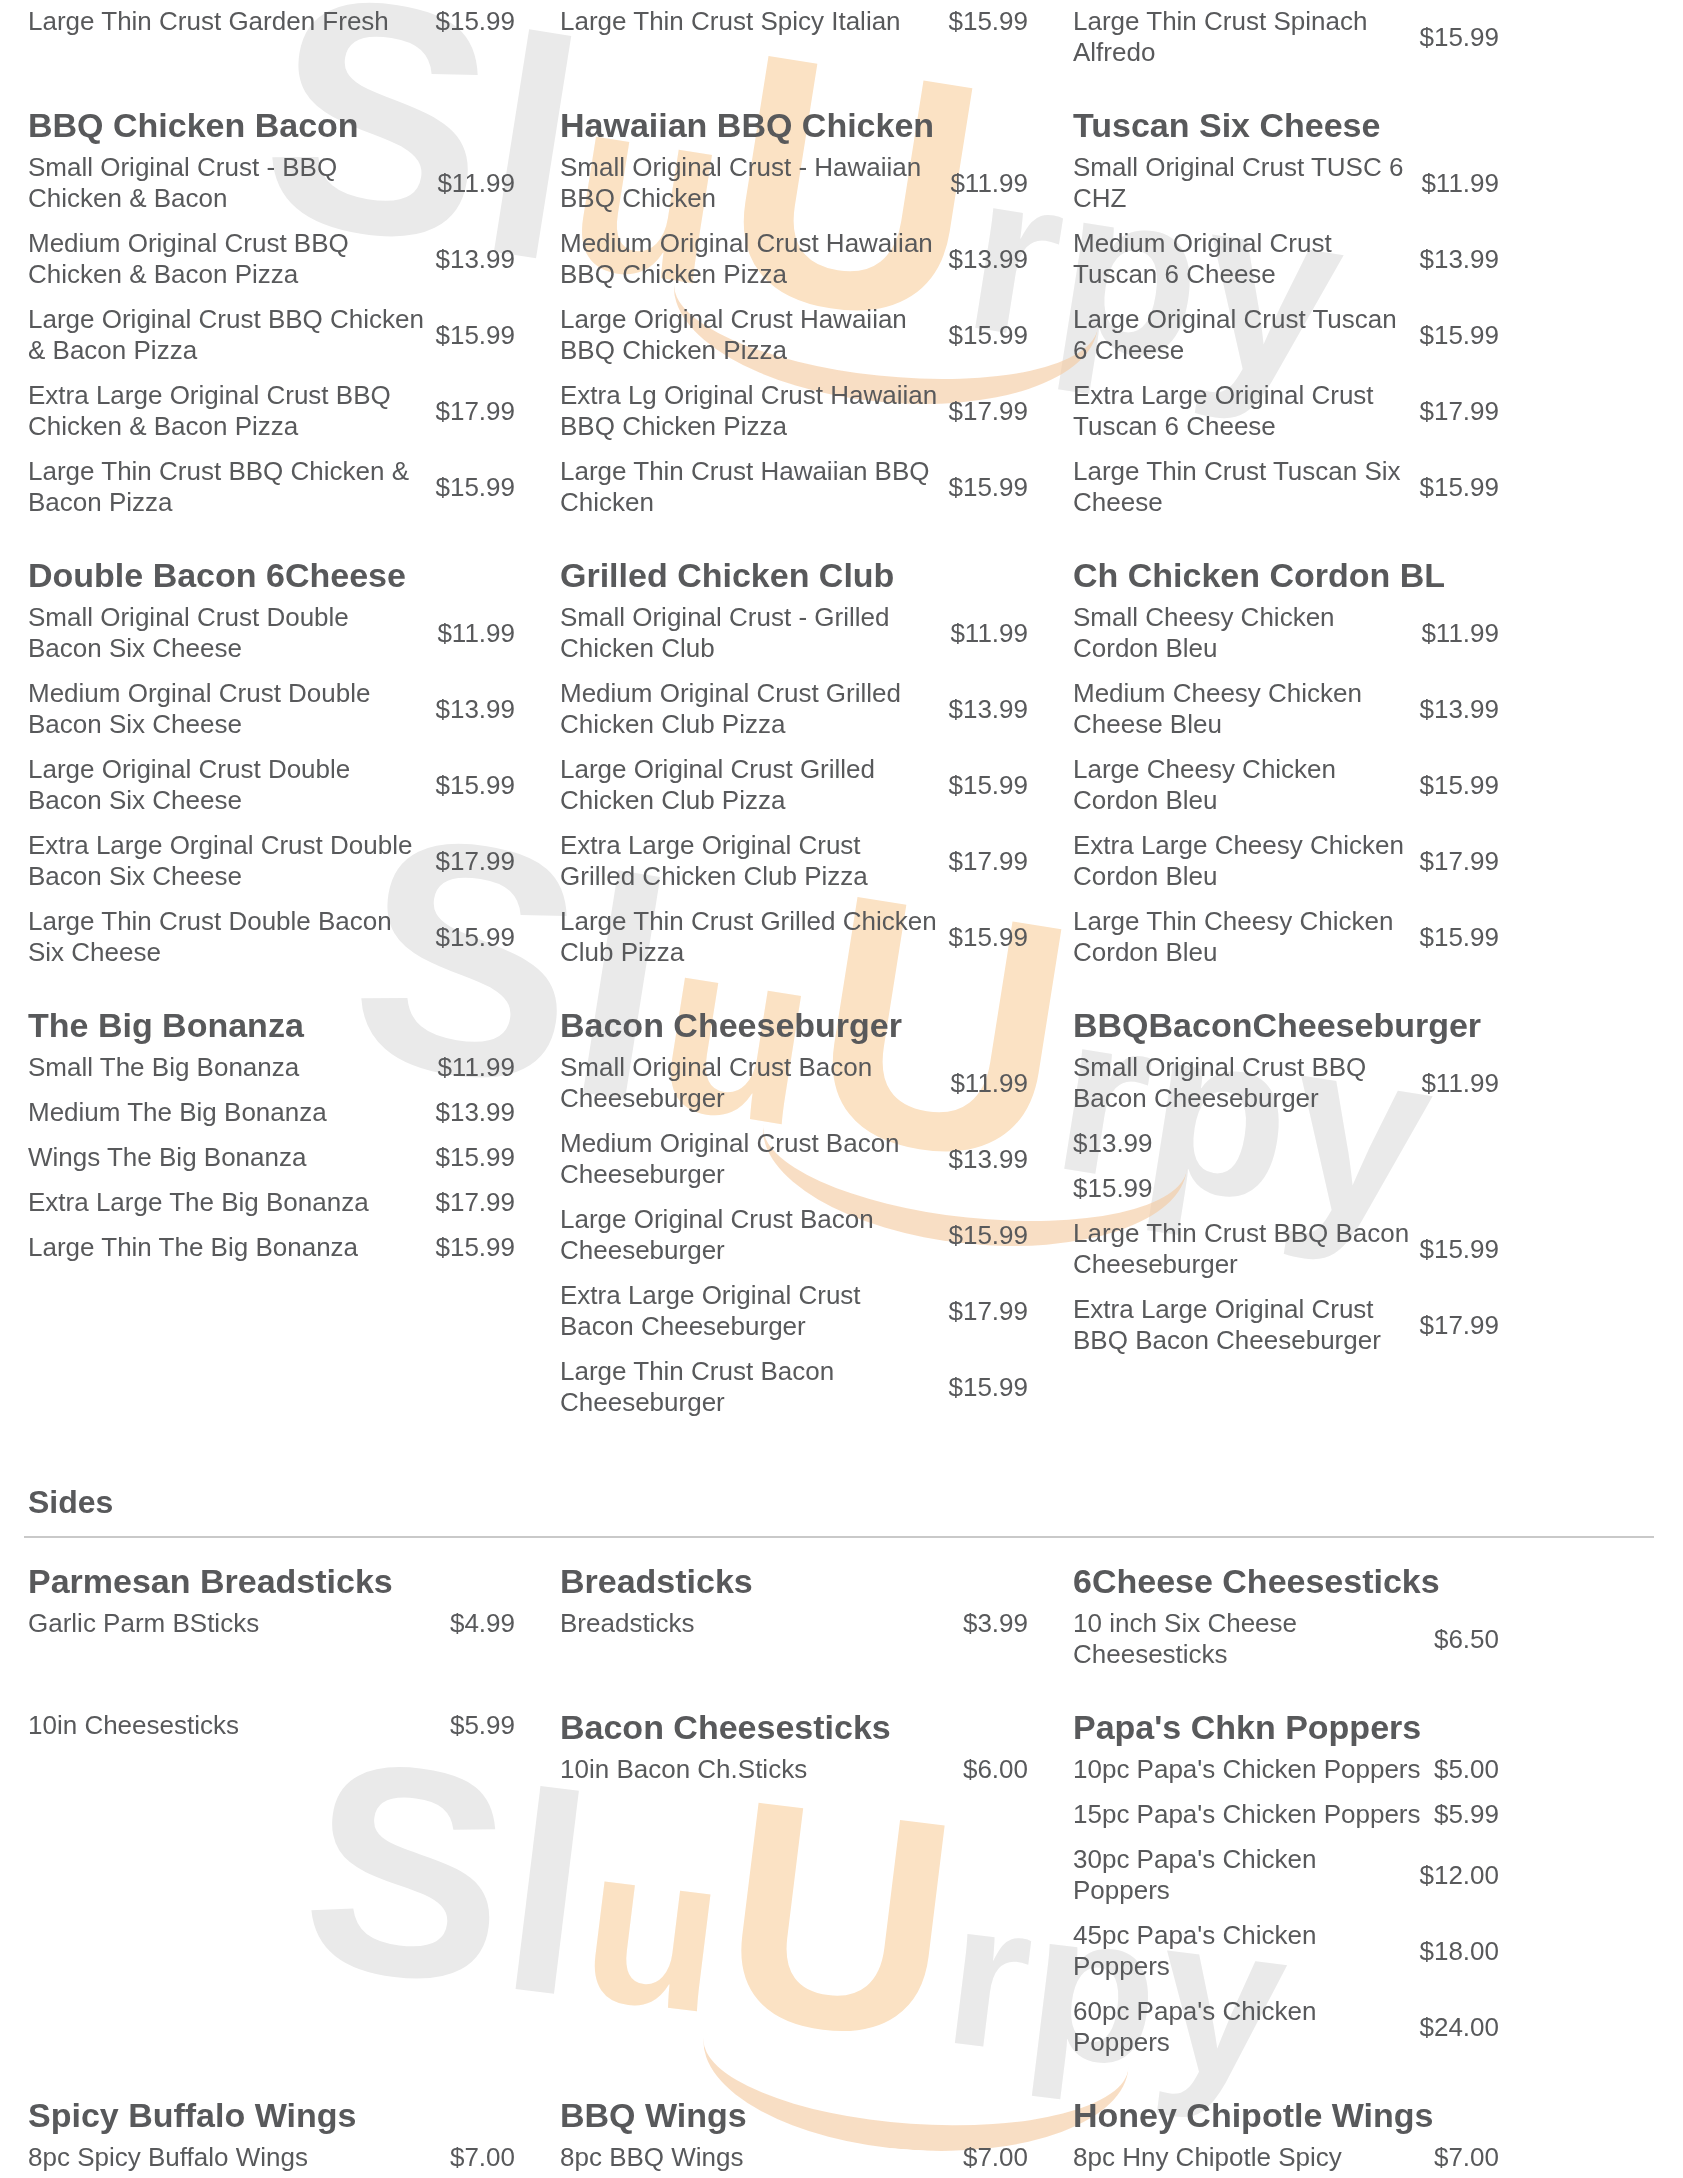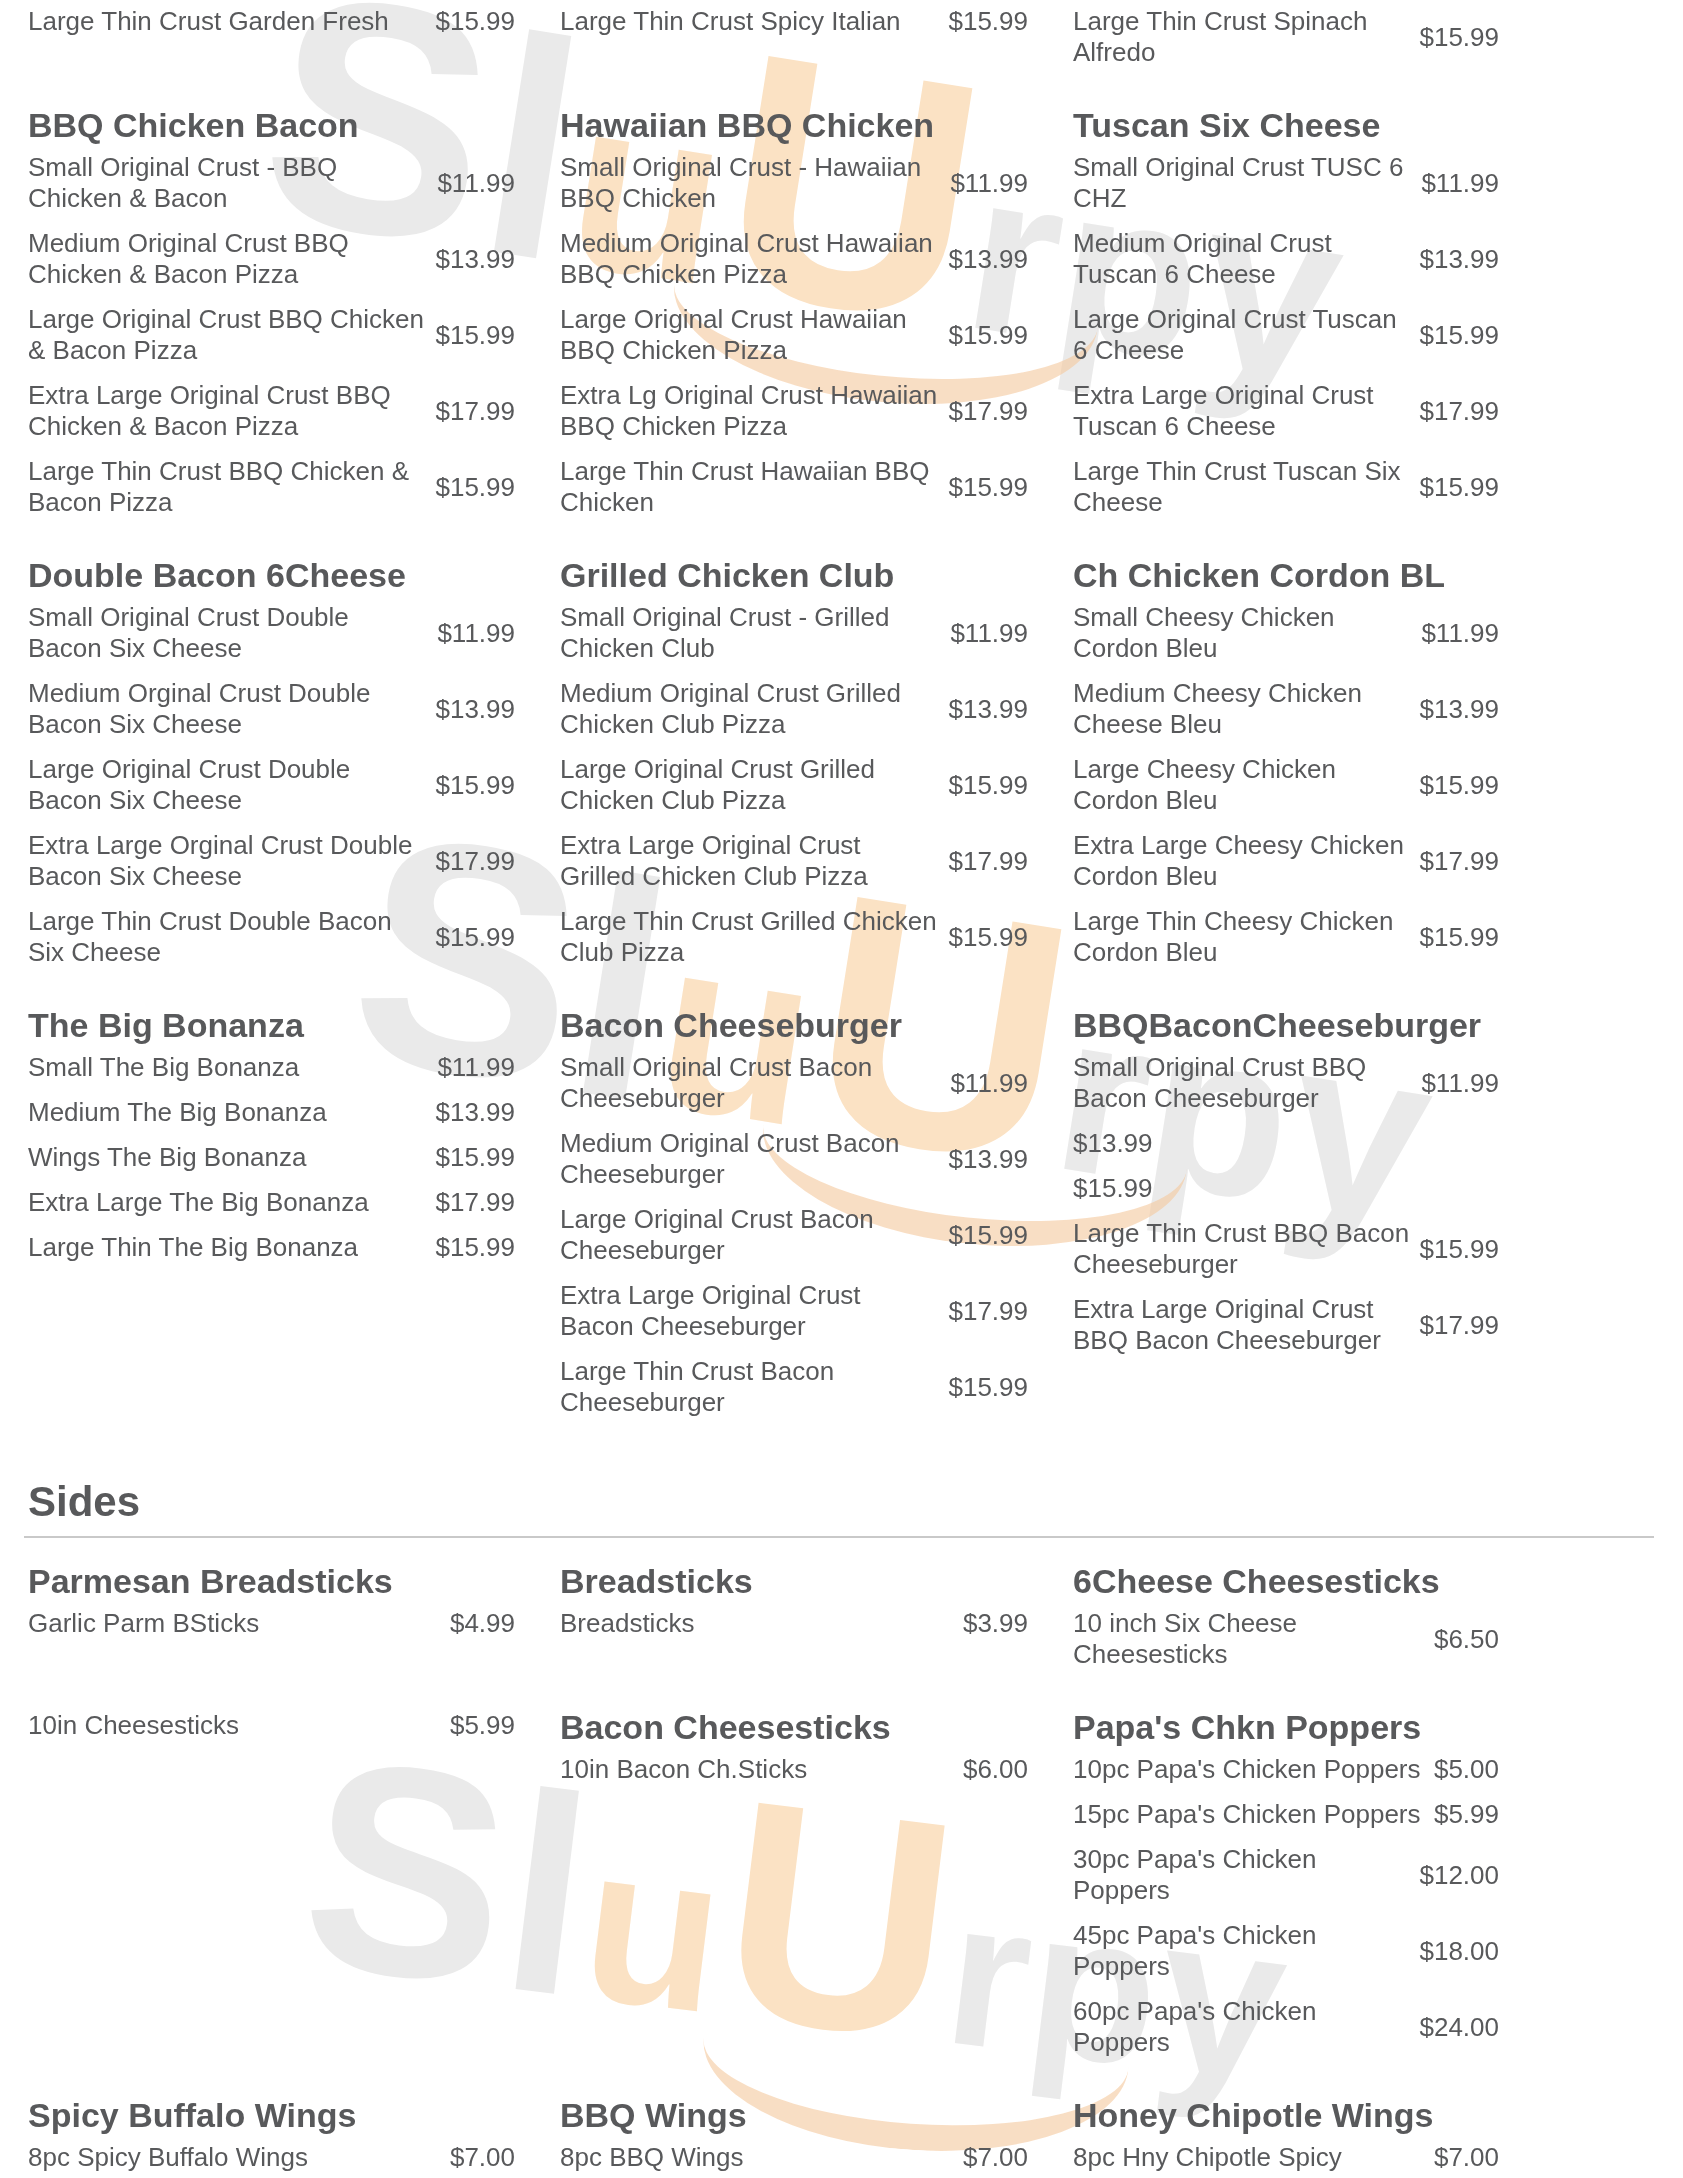--- a/index.html
+++ b/index.html
@@ -11,21 +11,21 @@
   .wm-inst{position:absolute;white-space:nowrap;transform-origin:left top;font-weight:bold;line-height:.92;}
   .wm-inst span{display:inline-block;letter-spacing:.01em;}
   .wm-swoosh{position:absolute;border-radius:50%;opacity:.6;}
   #content{position:relative;z-index:1;padding:6px 0 0 28px;}
   .grid{display:grid;grid-template-columns:487px 468px 426px;column-gap:45px;row-gap:26px;align-items:start;}
   .sec{min-height:10px;}
   .sec h3{font-size:34px;line-height:34px;margin:0 0 10px 0;font-weight:bold;color:#58595b;}
   .item{display:flex;align-items:center;margin-bottom:14px;}
   .nm{font-size:26px;line-height:31px;flex:1 1 auto;padding-right:10px;}
   .pr{font-size:26px;line-height:31px;white-space:nowrap;text-align:right;}
-  #sides-title{font-size:42px;line-height:44px;font-weight:bold;margin:48px 0 12px 0;color:#58595b;}
+  #sides-title{font-size:32px;line-height:44px;font-weight:bold;margin:48px 0 12px 0;color:#58595b;}
   #sides-divider{height:2px;background:#c9c9c9;width:1630px;margin-left:-4px;margin-bottom:26px;}
 </style>
 </head>
 <body style="color: rgb(88, 89, 91);">
 
 <div id="watermark-layer">
     <div class="wm-inst" style="left: 297px; top: -59px; font-size: 327px; transform: rotate(9deg);"><span style="font-size: 1em; color: rgb(234, 234, 234);">S</span><span style="font-size: 0.95em; color: rgb(234, 234, 234);">l</span><span style="font-size: 0.75em; color: rgb(251, 226, 196);">u</span><span style="font-size: 1.05em; color: rgb(251, 226, 196);">U</span><span style="font-size: 0.7em; color: rgb(234, 234, 234);">r</span><span style="font-size: 0.7em; color: rgb(234, 234, 234);">p</span><span style="font-size: 0.75em; color: rgb(234, 234, 234);">y</span></div>
     <div class="wm-swoosh" style="left: 673px; top: 208px; width: 426px; height: 168px; border-bottom: 26px solid rgb(245, 201, 158); transform: rotate(6deg);"></div>
     <div class="wm-inst" style="left: 386px; top: 782px; font-size: 327px; transform: rotate(9deg);"><span style="font-size: 1em; color: rgb(234, 234, 234);">S</span><span style="font-size: 0.95em; color: rgb(234, 234, 234);">l</span><span style="font-size: 0.75em; color: rgb(251, 226, 196);">u</span><span style="font-size: 1.05em; color: rgb(251, 226, 196);">U</span><span style="font-size: 0.7em; color: rgb(234, 234, 234);">r</span><span style="font-size: 0.7em; color: rgb(234, 234, 234);">p</span><span style="font-size: 0.75em; color: rgb(234, 234, 234);">y</span></div>
     <div class="wm-swoosh" style="left: 762px; top: 1050px; width: 426px; height: 168px; border-bottom: 26px solid rgb(245, 201, 158); transform: rotate(6deg);"></div>

